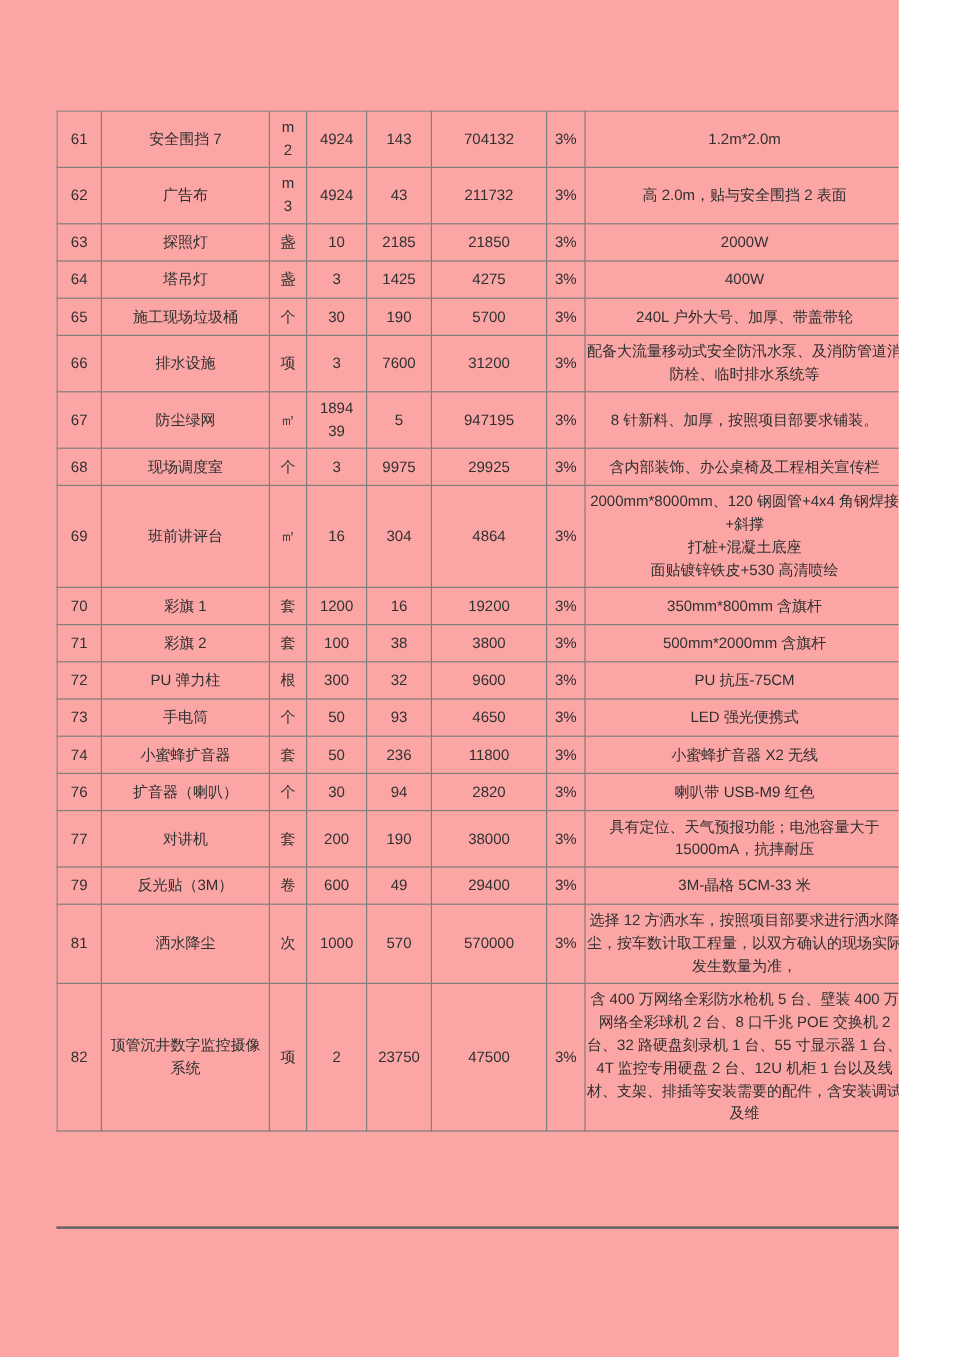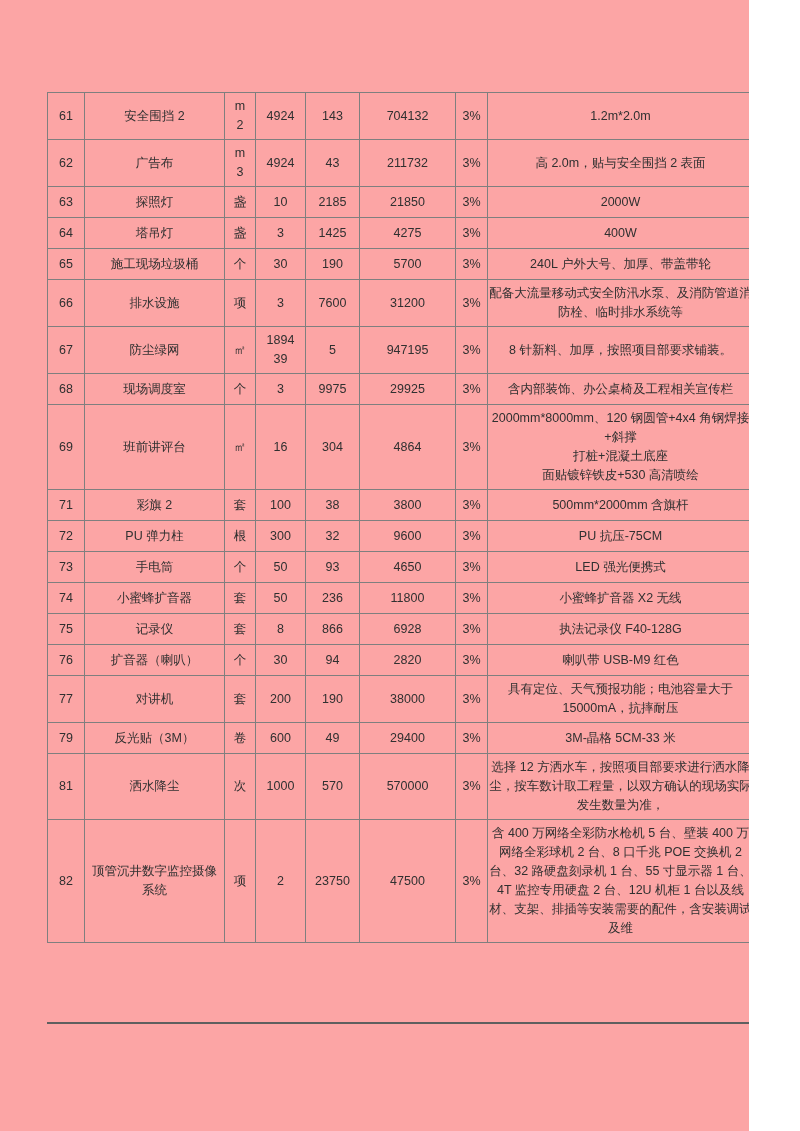--- a/index.html
+++ b/index.html
@@ -48,21 +48,21 @@
         <col style="width:31px">
         <col style="width:50px">
         <col style="width:54px">
         <col style="width:96px">
         <col style="width:32px">
         <col style="width:266px">
       </colgroup>
       <tbody>
           <tr>
     <td>61</td>
-    <td>安全围挡 2</td>
+    <td>安全围挡 7</td>
     <td>m
 2</td>
     <td>4924</td>
     <td>143</td>
     <td>704132</td>
     <td>3%</td>
     <td>1.2m*2.0m</td>
   </tr>
           <tr>
     <td>62</td>
@@ -142,20 +142,30 @@
     <td>㎡</td>
     <td>16</td>
     <td>304</td>
     <td>4864</td>
     <td>3%</td>
     <td>2000mm*8000mm、120 钢圆管+4x4 角钢焊接+斜撑
 打桩+混凝土底座
 面贴镀锌铁皮+530 高清喷绘</td>
   </tr>
           <tr>
+    <td>70</td>
+    <td>彩旗 1</td>
+    <td>套</td>
+    <td>1200</td>
+    <td>16</td>
+    <td>19200</td>
+    <td>3%</td>
+    <td>350mm*800mm 含旗杆</td>
+  </tr>
+          <tr>
     <td>71</td>
     <td>彩旗 2</td>
     <td>套</td>
     <td>100</td>
     <td>38</td>
     <td>3800</td>
     <td>3%</td>
     <td>500mm*2000mm 含旗杆</td>
   </tr>
           <tr>
@@ -182,30 +192,20 @@
     <td>74</td>
     <td>小蜜蜂扩音器</td>
     <td>套</td>
     <td>50</td>
     <td>236</td>
     <td>11800</td>
     <td>3%</td>
     <td>小蜜蜂扩音器 X2 无线</td>
   </tr>
           <tr>
-    <td>75</td>
-    <td>记录仪</td>
-    <td>套</td>
-    <td>8</td>
-    <td>866</td>
-    <td>6928</td>
-    <td>3%</td>
-    <td>执法记录仪 F40-128G</td>
-  </tr>
-          <tr>
     <td>76</td>
     <td>扩音器（喇叭）</td>
     <td>个</td>
     <td>30</td>
     <td>94</td>
     <td>2820</td>
     <td>3%</td>
     <td>喇叭带 USB-M9 红色</td>
   </tr>
           <tr>

